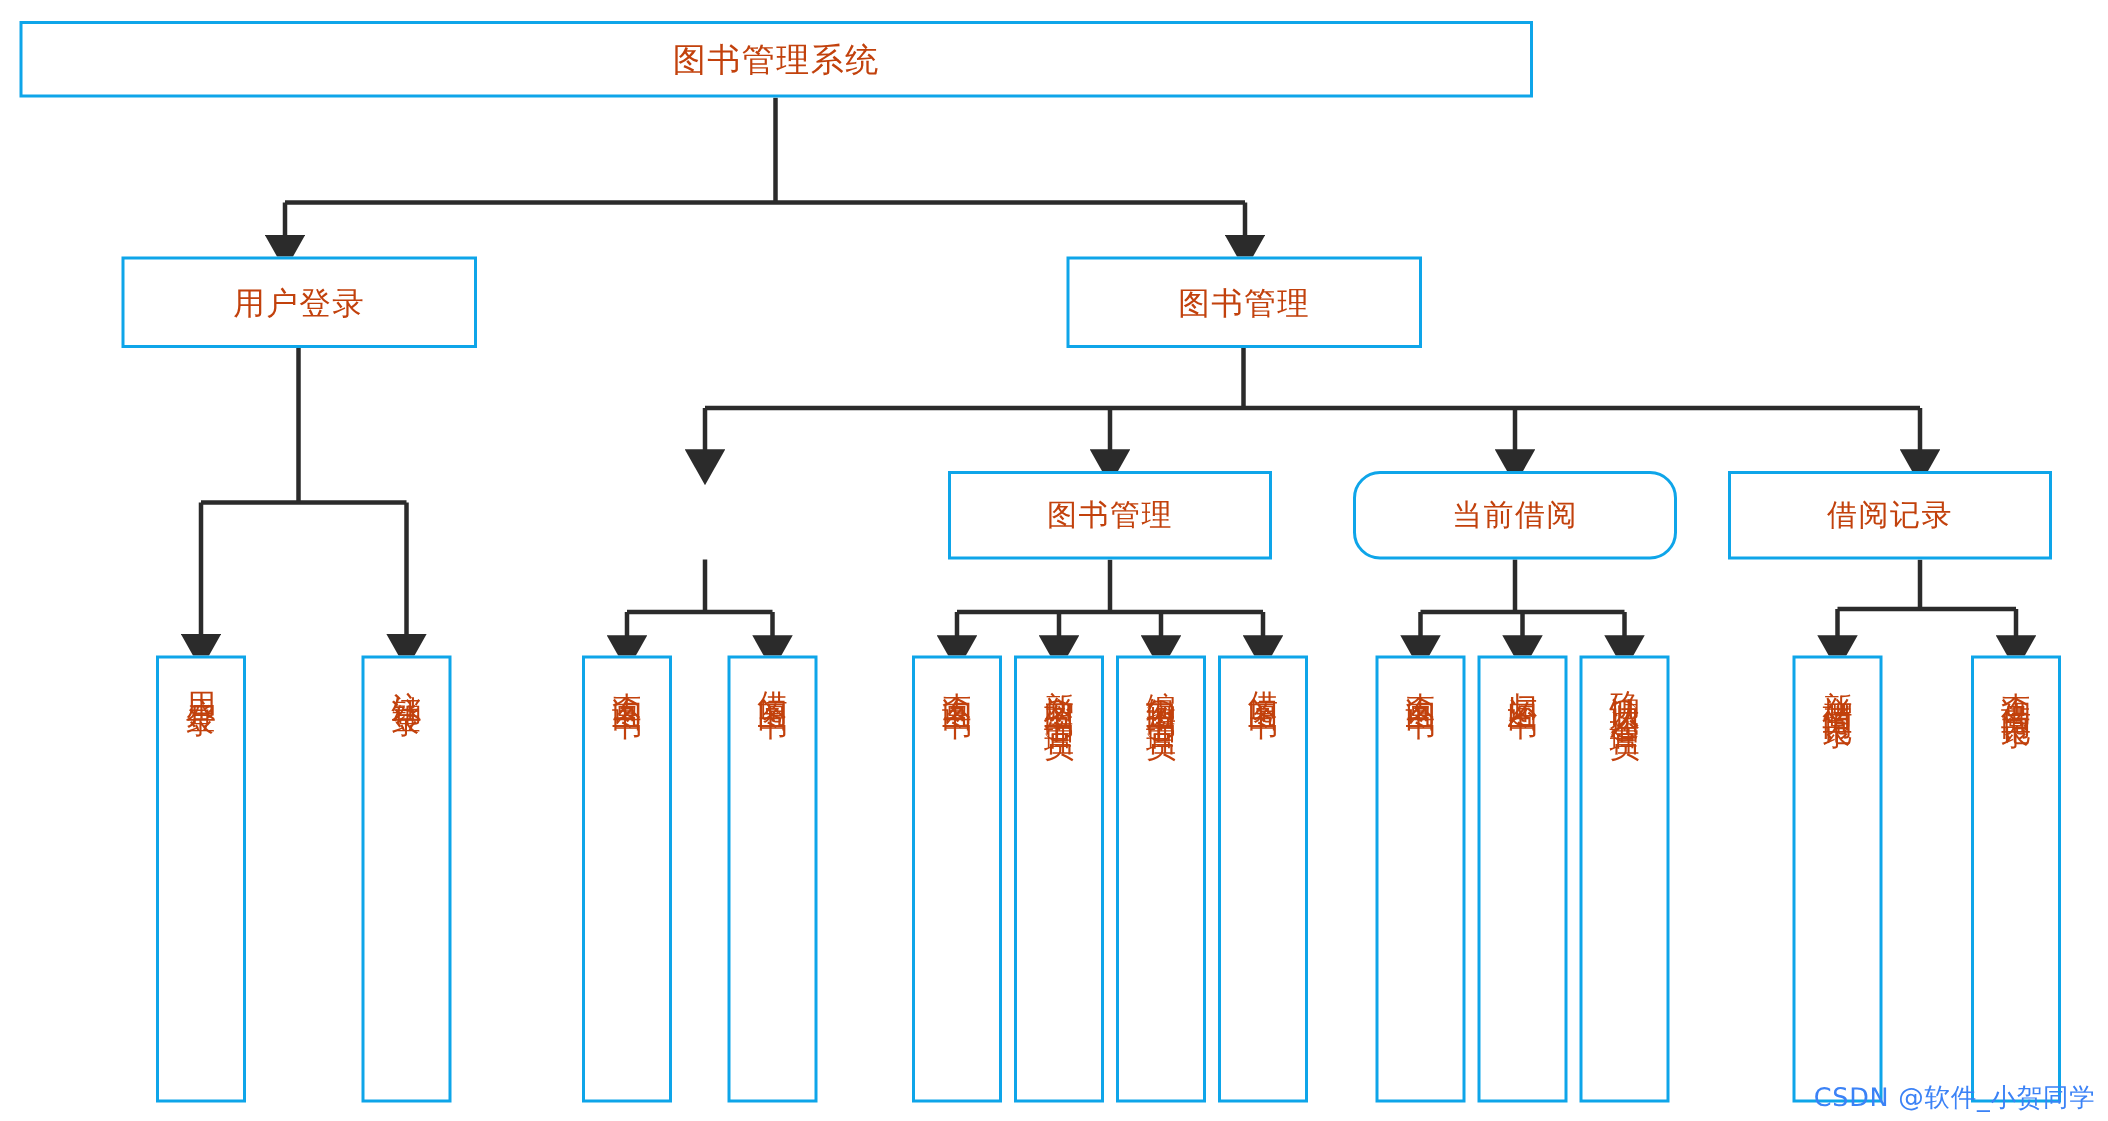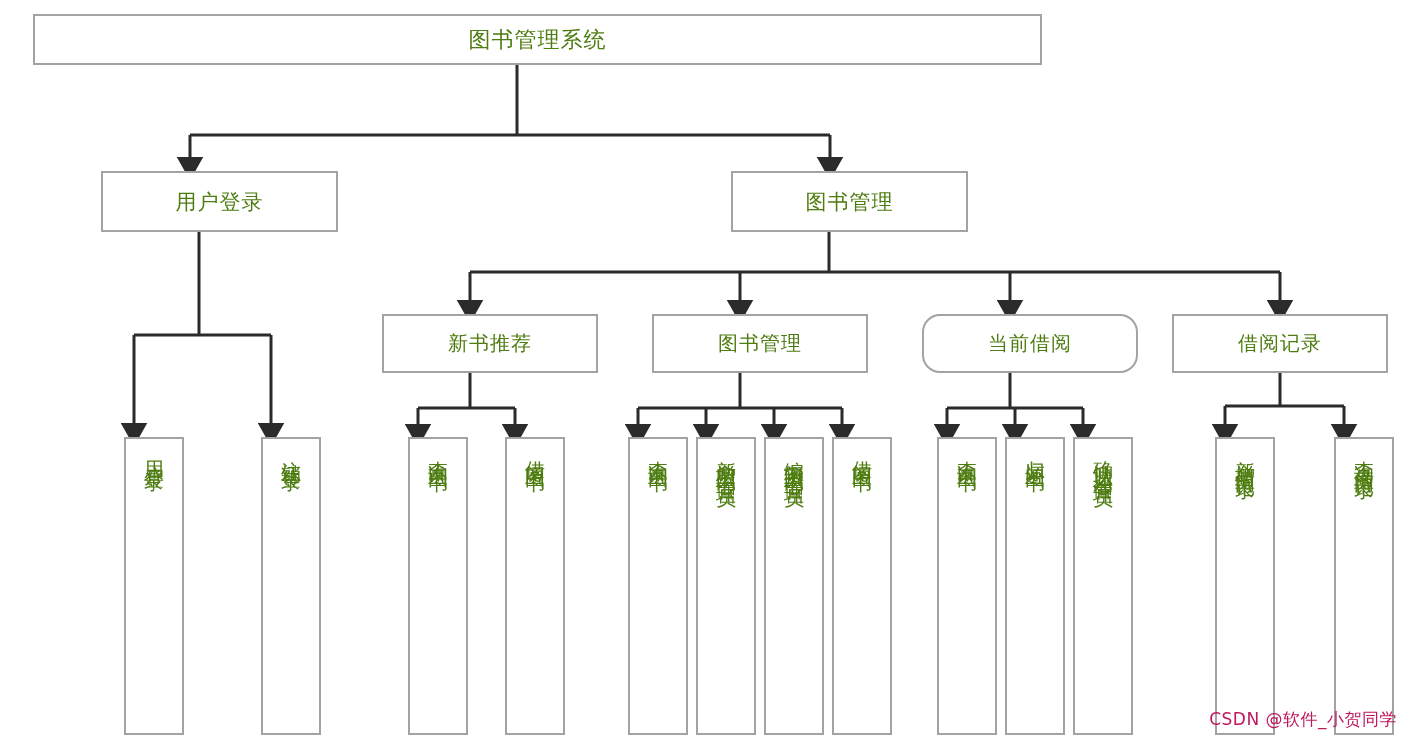--- a/index.html
+++ b/index.html
@@ -22,27 +22,26 @@
     position: absolute;
     left: 0;
     top: 0;
     width: 1405px;
     height: 747px;
     pointer-events: none;
   }
   .node {
     position: absolute;
     box-sizing: border-box;
-    border: 2px solid #a3a3a3;
+    border: 2px solid #0ea5e9;
     background: #ffffff;
     display: flex;
     align-items: center;
     justify-content: center;
-    color: #4d7c0f;
-    margin-left: 20px;
+    color: #c2410c;
   }
   .node.root {
     font-size: 22px;
     letter-spacing: 1px;
   }
   .node.level1 {
     font-size: 21px;
     letter-spacing: 1px;
   }
   .node.level2 {
@@ -63,23 +62,23 @@
     white-space: nowrap;
     display: block;
   }
   .node .htext {
     display: block;
     white-space: nowrap;
   }
   #watermark {
     position: absolute;
     right: 8px;
-    bottom: 16px;
+    bottom: 4px;
     font-size: 17px;
-    color: #be185d;
+    color: #3b82f6;
     letter-spacing: 0.5px;
     white-space: nowrap;
     user-select: none;
   }
 </style>
 </head>
 <body>
 
 <div id="diagram-canvas">
 
@@ -137,23 +136,20 @@
     <span class="htext">图书管理系统</span>
   </div>
 
   <div class="node level1" style="left:81px; top:171px; width:237px; height:61px;">
     <span class="htext">用户登录</span>
   </div>
   <div class="node level1" style="left:711px; top:171px; width:237px; height:61px;text-align:center;">
     <span class="htext">图书管理</span>
   </div>
 
-  <div class="node level2" style="left:362px; top:314px; width:216px; height:59px;">
-    <span class="htext">新书推荐</span>
-  </div>
   <div class="node level2" style="left:632px; top:314px; width:216px; height:59px;">
     <span class="htext">图书管理</span>
   </div>
   <div class="node level2" style="left:902px; top:314px; width:216px; height:59px;border-radius:18px;">
     <span class="htext">当前借阅</span>
   </div>
   <div class="node level2" style="left:1152px; top:314px; width:216px; height:59px;">
     <span class="htext">借阅记录</span>
   </div>
 

